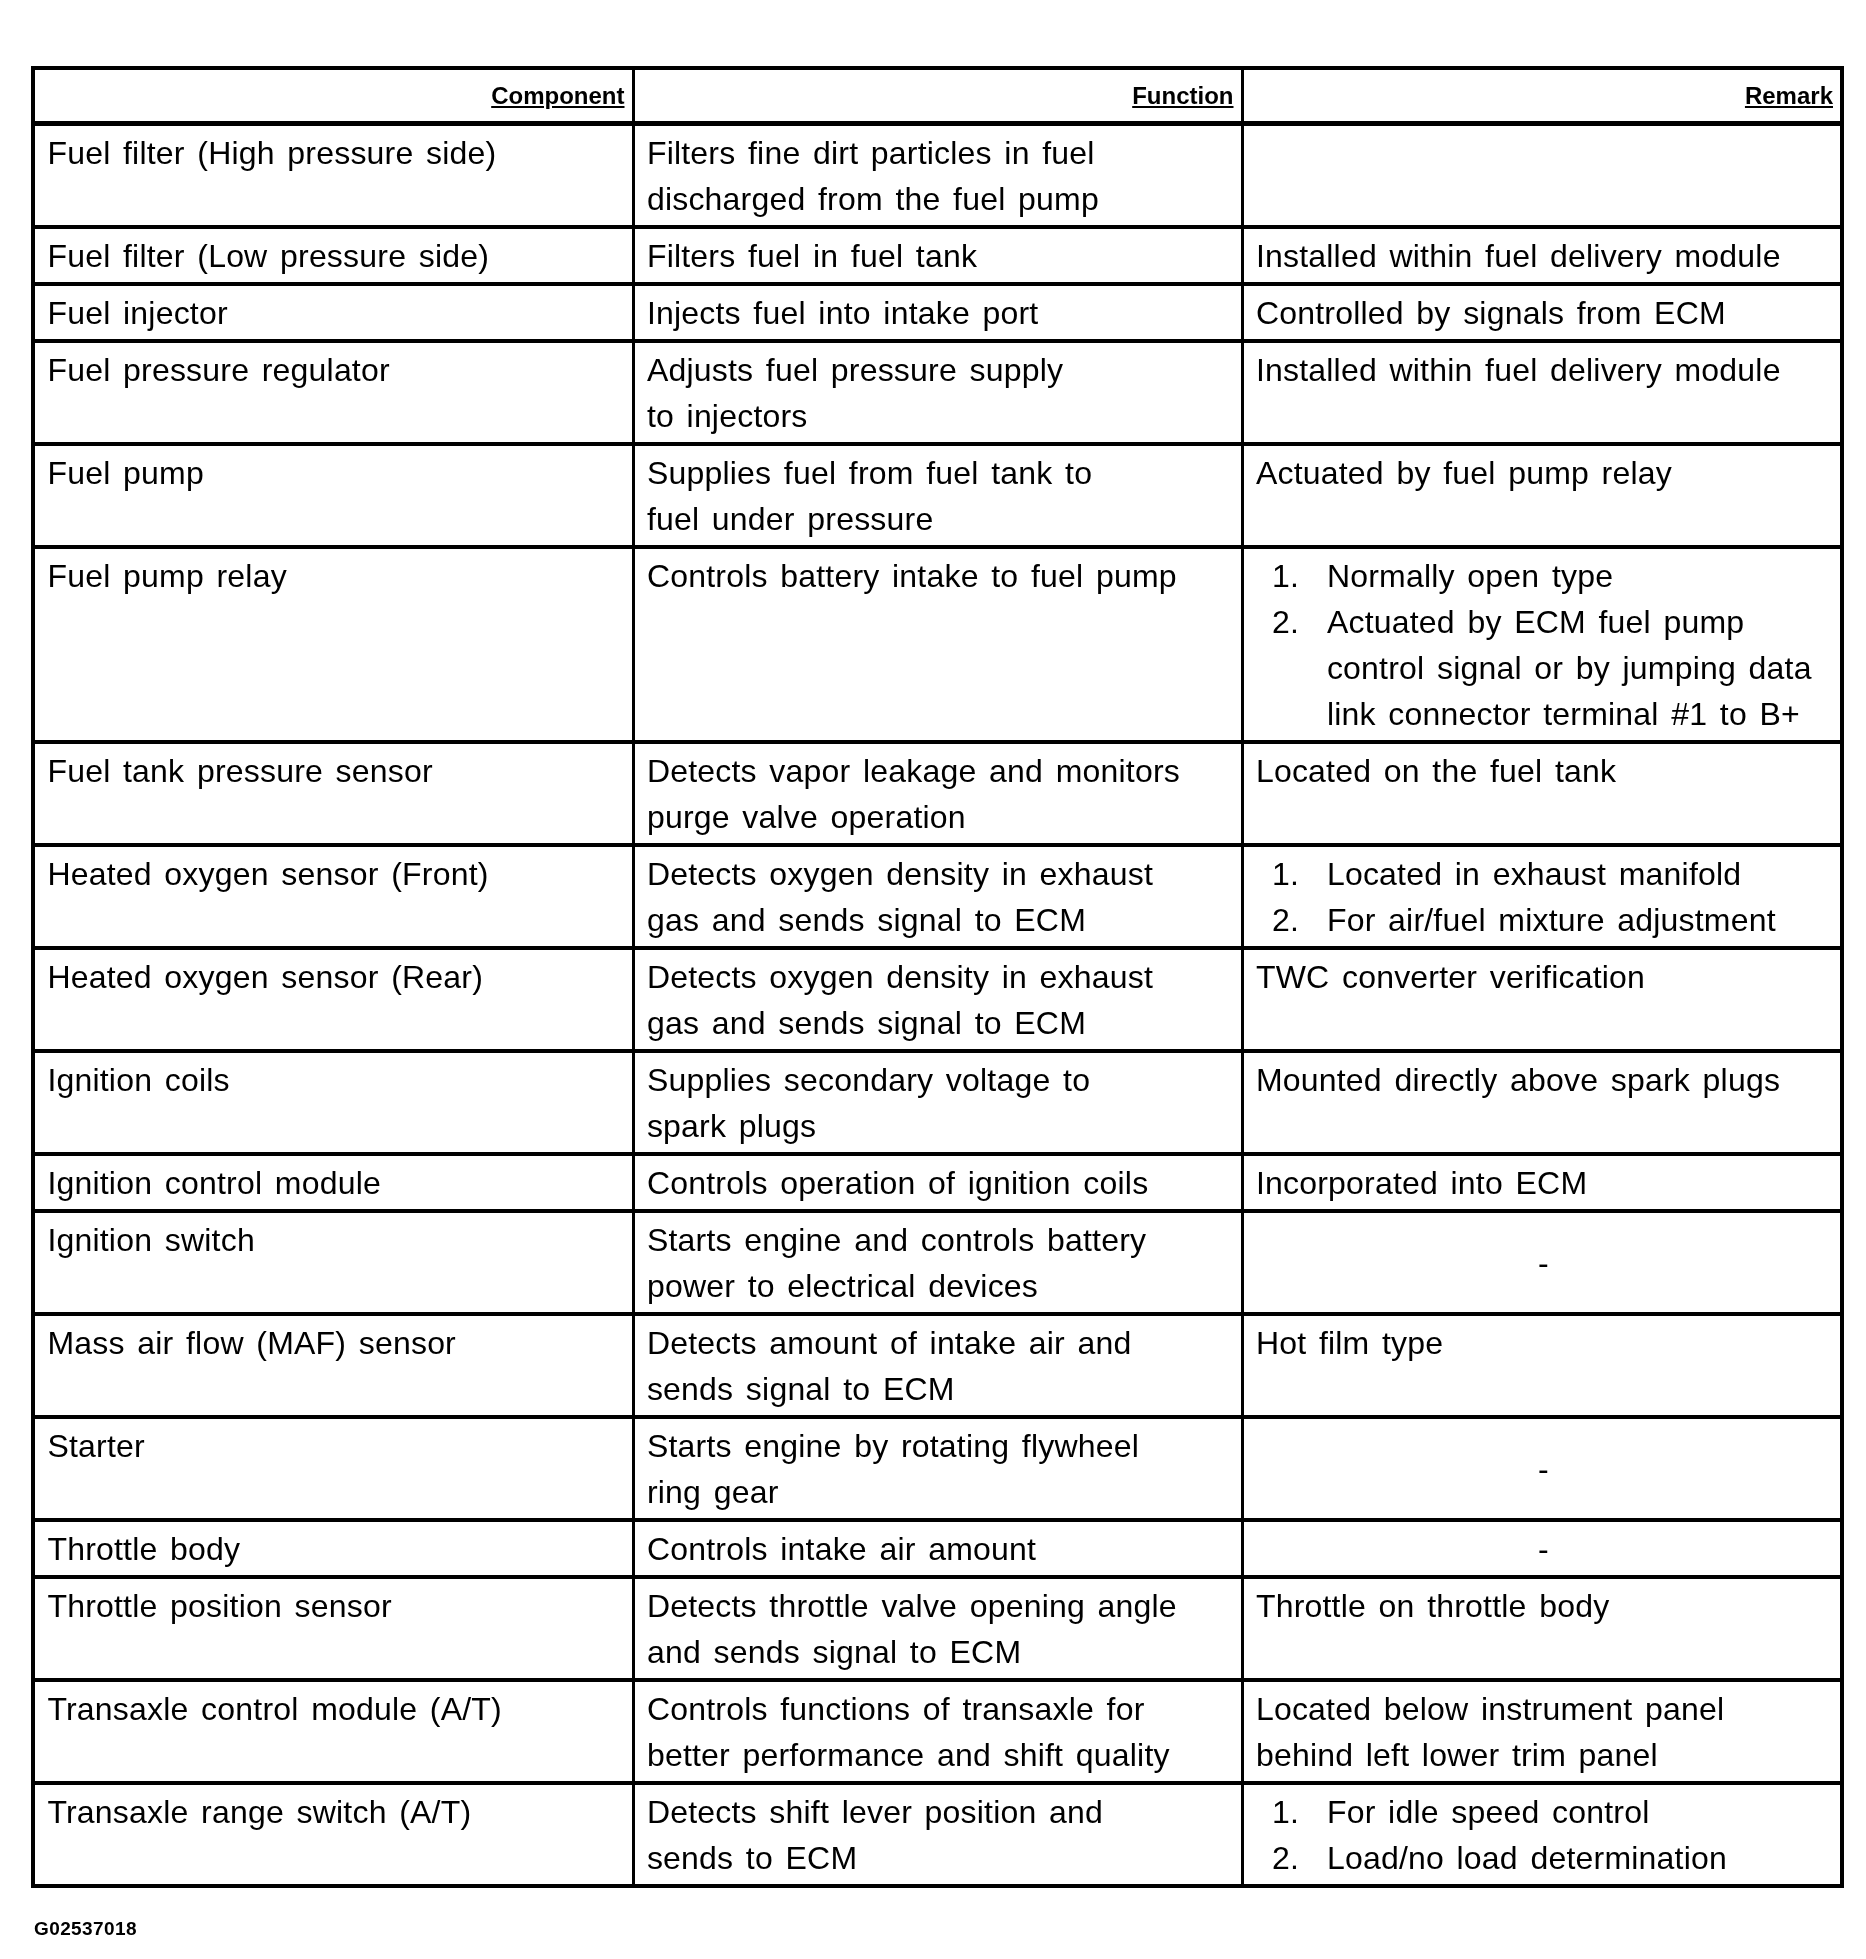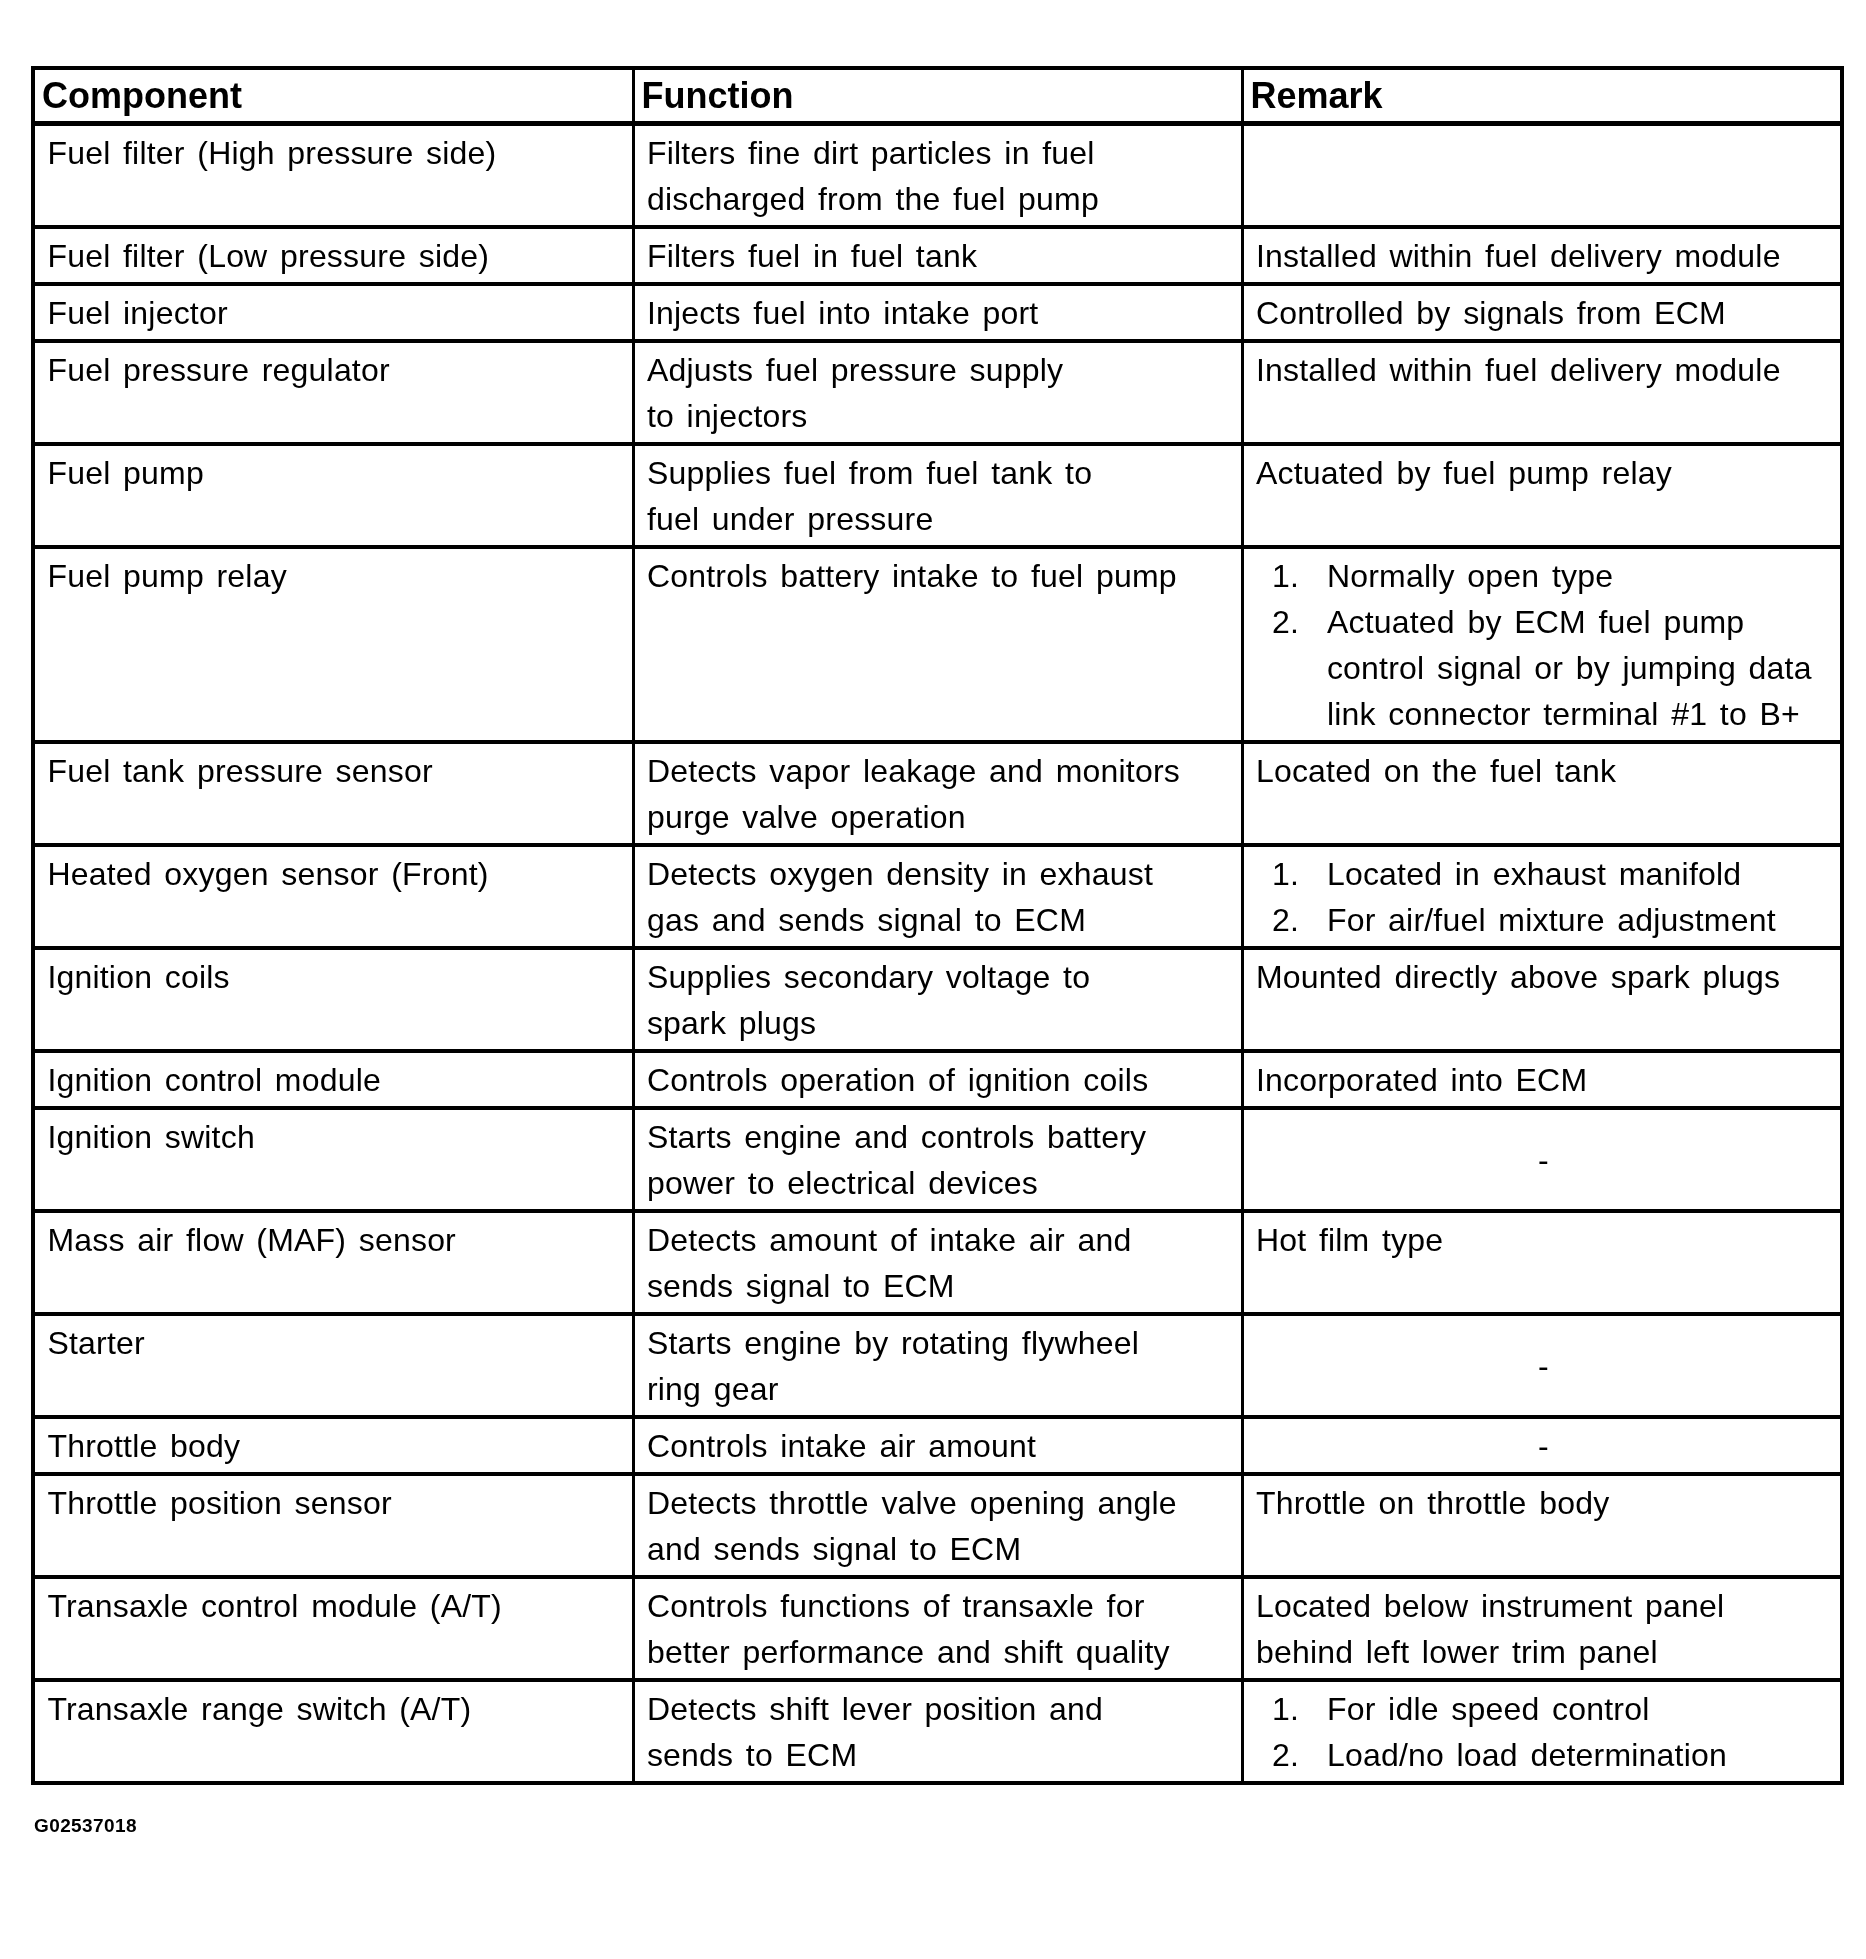--- a/index.html
+++ b/index.html
@@ -17,28 +17,29 @@
   }
   table.components {
     margin: 66px 0 0 31px;
     width: 1809px;
     border-collapse: collapse;
     table-layout: fixed;
     border: 4.4px solid #000000;
     color: #000000;
   }
   th.hdr {
-    font-size: 36px;
+    font-size: 24px;
     font-weight: 700;
     line-height: 39px;
     padding: 6.2px 7px;
-    text-align: left;
+    text-align: right;
     border: 3.5px solid #000000;
     border-bottom-width: 5.3px;
     word-spacing: 1.8px;
+    text-decoration: underline;
   }
   td.cell {
     font-size: 32px;
     line-height: 46px;
     padding: 3.5px 8.8px 3.5px 12.4px;
     border: 3.5px solid #000000;
     border-top-width: 4.4px;
     border-bottom-width: 4.4px;
     vertical-align: top;
     white-space: pre-line;
@@ -133,20 +134,26 @@
 purge valve operation</td>
           <td class="cell">Located on the fuel tank</td>
         </tr>
         <tr>
           <td class="cell">Heated oxygen sensor (Front)</td>
           <td class="cell">Detects oxygen density in exhaust
 gas and sends signal to ECM</td>
           <td class="cell"><div class="remark-list"><div class="remark-item"><div class="num">1.</div><div class="txt">Located in exhaust manifold</div></div><div class="remark-item"><div class="num">2.</div><div class="txt">For air/fuel mixture adjustment</div></div></div></td>
         </tr>
         <tr>
+          <td class="cell">Heated oxygen sensor (Rear)</td>
+          <td class="cell">Detects oxygen density in exhaust
+gas and sends signal to ECM</td>
+          <td class="cell">TWC converter verification</td>
+        </tr>
+        <tr>
           <td class="cell">Ignition coils</td>
           <td class="cell">Supplies secondary voltage to
 spark plugs</td>
           <td class="cell">Mounted directly above spark plugs</td>
         </tr>
         <tr>
           <td class="cell">Ignition control module</td>
           <td class="cell">Controls operation of ignition coils</td>
           <td class="cell">Incorporated into ECM</td>
         </tr>

